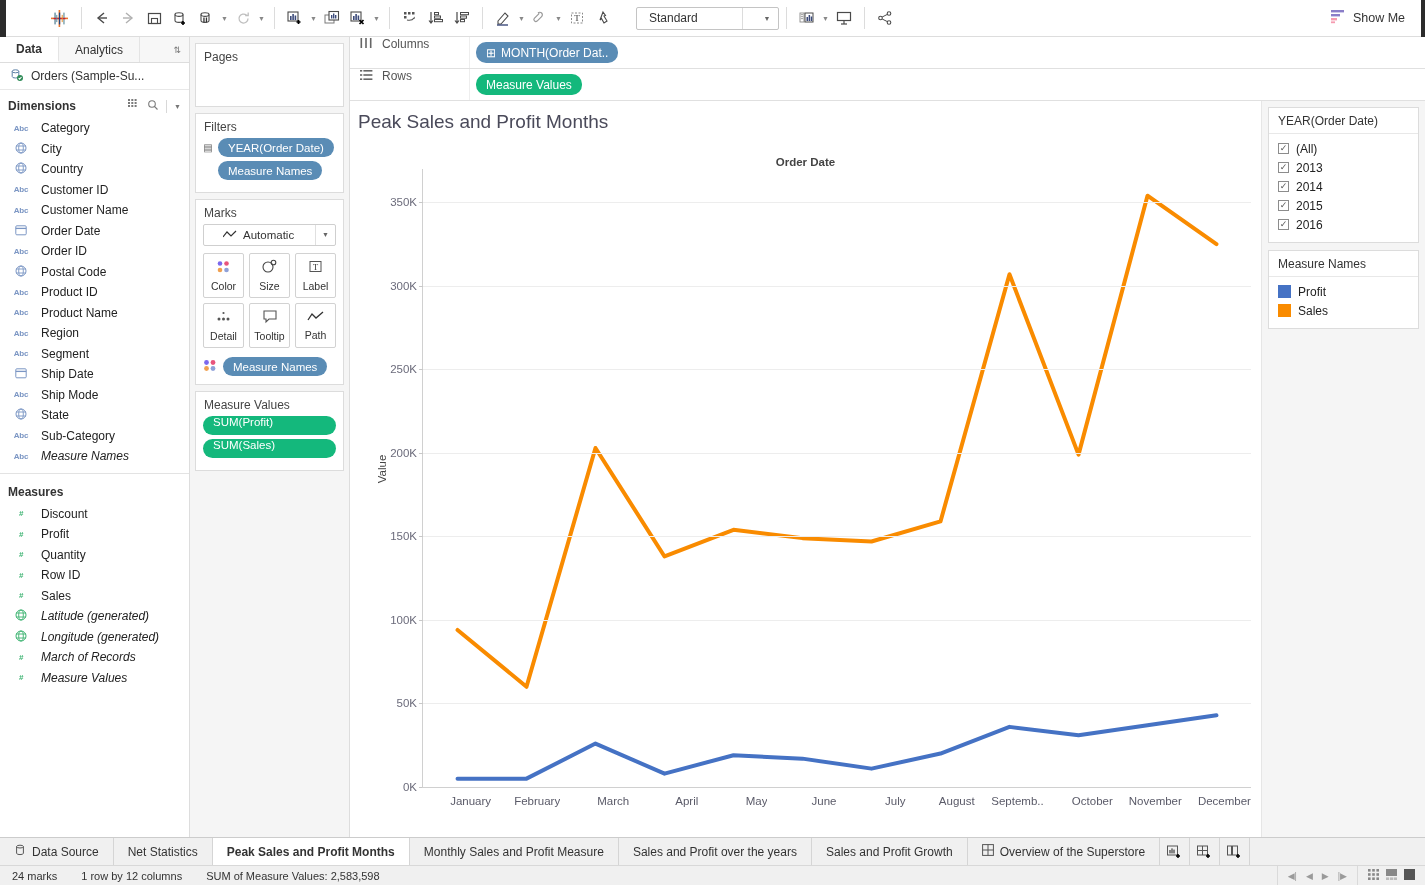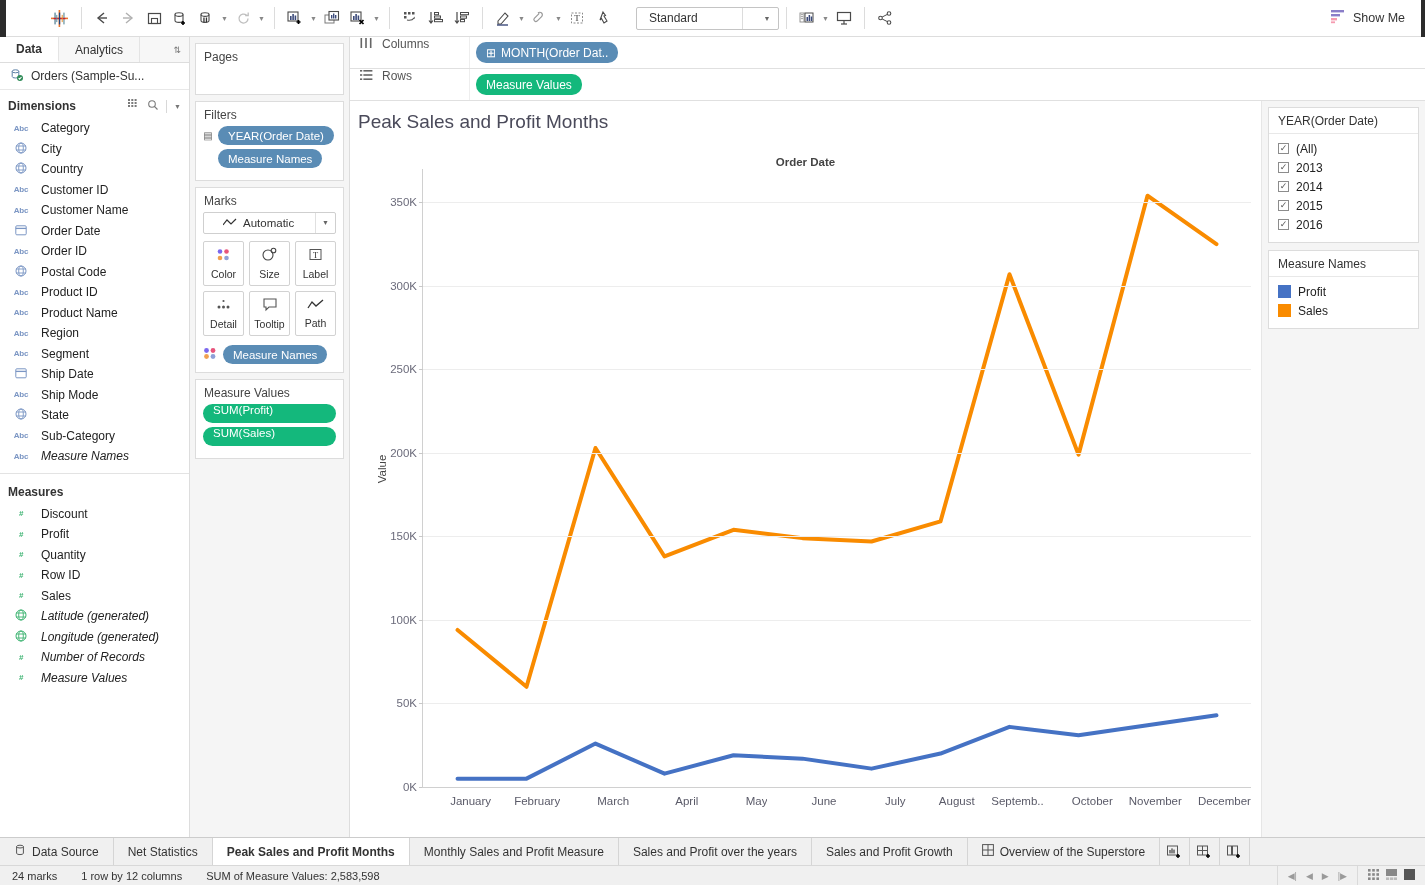--- a/index.html
+++ b/index.html
@@ -488,31 +488,31 @@
             <span class="f-ico m"><svg width="12" height="12" viewBox="0 0 12 12">
                 <circle cx="6" cy="6" r="5" fill="none" stroke="currentColor" stroke-width="1"></circle>
                 <ellipse cx="6" cy="6" rx="2.3" ry="5" fill="none" stroke="currentColor" stroke-width="0.9"></ellipse>
                 <line x1="1" y1="4" x2="11" y2="4" stroke="currentColor" stroke-width="0.9"></line>
                 <line x1="1" y1="8" x2="11" y2="8" stroke="currentColor" stroke-width="0.9"></line>
               </svg></span>
             <span class="f-lbl ital">Longitude (generated)</span>
           </div>
           <div class="field">
             <span class="f-ico m">#</span>
-            <span class="f-lbl ital">Number of Records</span>
+            <span class="f-lbl ital">March of Records</span>
           </div>
           <div class="field">
             <span class="f-ico m">#</span>
             <span class="f-lbl ital">Measure Values</span>
           </div>
         </div>
     </div>
 
     <div class="cards">
-      <div class="card" style="height:52px">
+      <div class="card" style="height:64px">
         <div class="card-title">Pages</div>
       </div>
       <div class="card">
         <div class="card-title">Filters</div>
         <div class="card-body" id="filters-list">
             <div class="pill-row">
               <span class="lead">▤</span>
               <span class="pill blue">YEAR(Order Date)</span>
             </div>
             <div class="pill-row">

